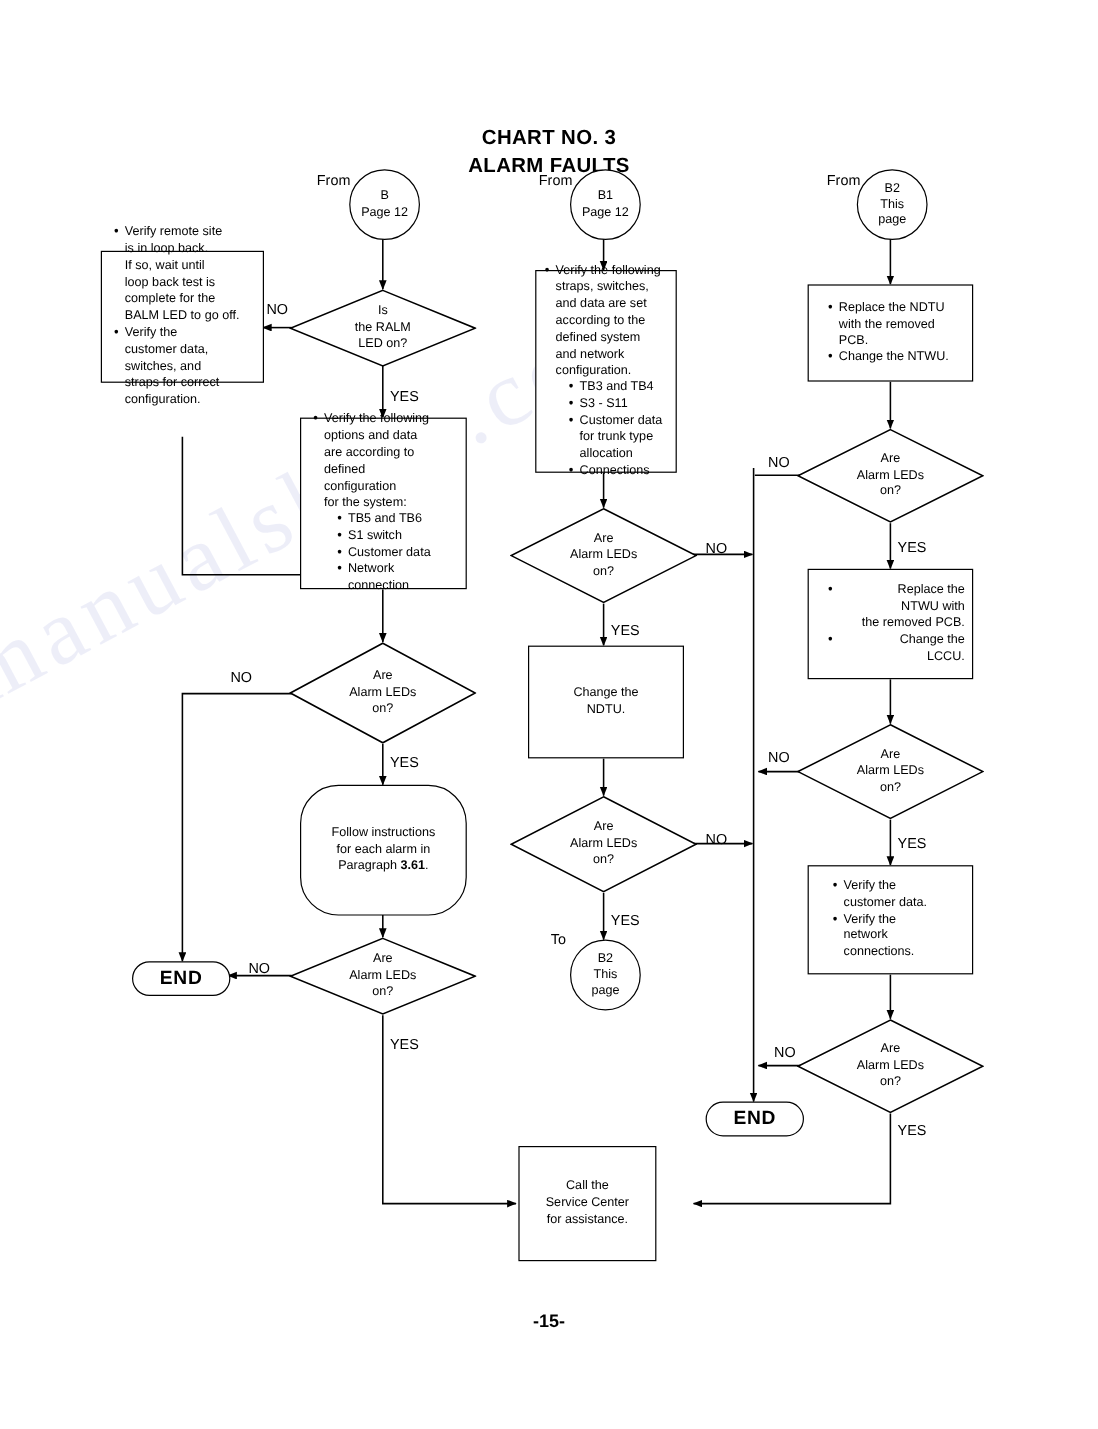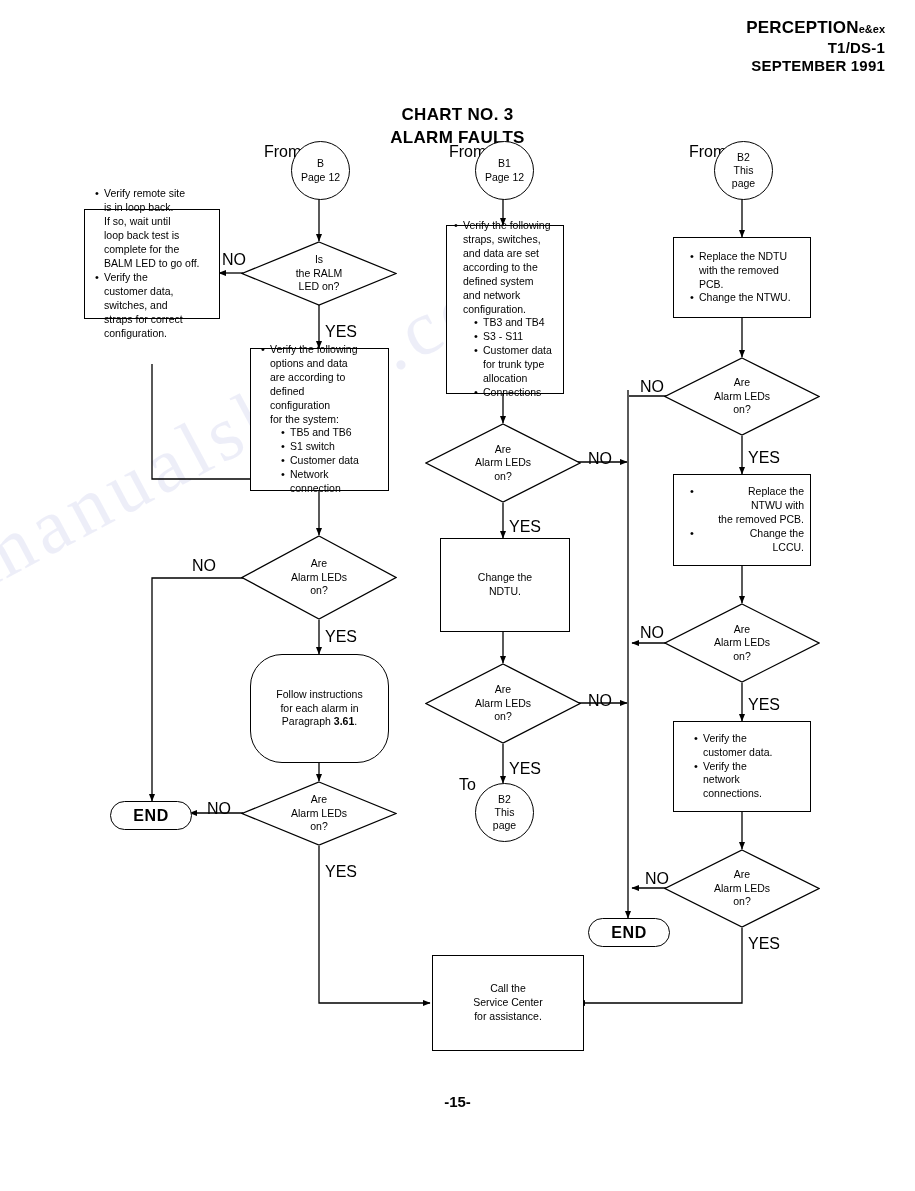--- a/index.html
+++ b/index.html
@@ -183,21 +183,21 @@
     align-items: center;
     justify-content: center;
     font-size: 16px;
     font-weight: bold;
     letter-spacing: 0.6px;
   }
 
   
   .elabel {
     position: absolute;
-    font-size: 16px;
+    font-size: 12px;
     white-space: nowrap;
   }
 
   .bold { font-weight: bold; }
 
   
   .watermark {
     position: absolute;
     top: 300px;
     left: 60px;
@@ -213,25 +213,20 @@
     white-space: nowrap;
   }
 </style>
 </head>
 <body>
 
 <div id="page">
 
   <div class="watermark">manualshive.com</div>
 
-  <div class="doc-header">
-    <div class="line1"><span>PERCEPTION</span><span class="sub">e&amp;ex</span></div>
-    <div class="line2">T1/DS-1</div>
-    <div class="line3">SEPTEMBER 1991</div>
-  </div>
 
   <div class="chart-title">
     <span>CHART NO. 3</span>
     <span class="t2">ALARM FAULTS</span>
   </div>
 
   <div class="page-number">-15-</div>
 
   <svg id="wires" viewBox="0 0 915 1191">
     <defs>
@@ -539,21 +534,21 @@
       <span>Are</span>
       <span>Alarm LEDs</span>
       <span>on?</span>
     </div>
   </div>
   <div class="elabel" style="left:645px; top:870px;">NO</div>
   <div class="elabel" style="left:748px; top:935px;">YES</div>
 
   <div class="terminal" style="left:588px; top:918px; width:80px; height:27px;">END</div>
 
-  <div class="node proc center-text" style="left:432px; top:955px; width:152px; height:96px;">
+  <div class="node proc center-text" style="left:432px; top:955px; width:115px; height:96px;">
     <div class="inner" style="padding:0 6px; text-align:center;">
       <div>Call the</div>
       <div>Service Center</div>
       <div>for assistance.</div>
     </div>
   </div>
 
 </div>
 
 </body></html>

